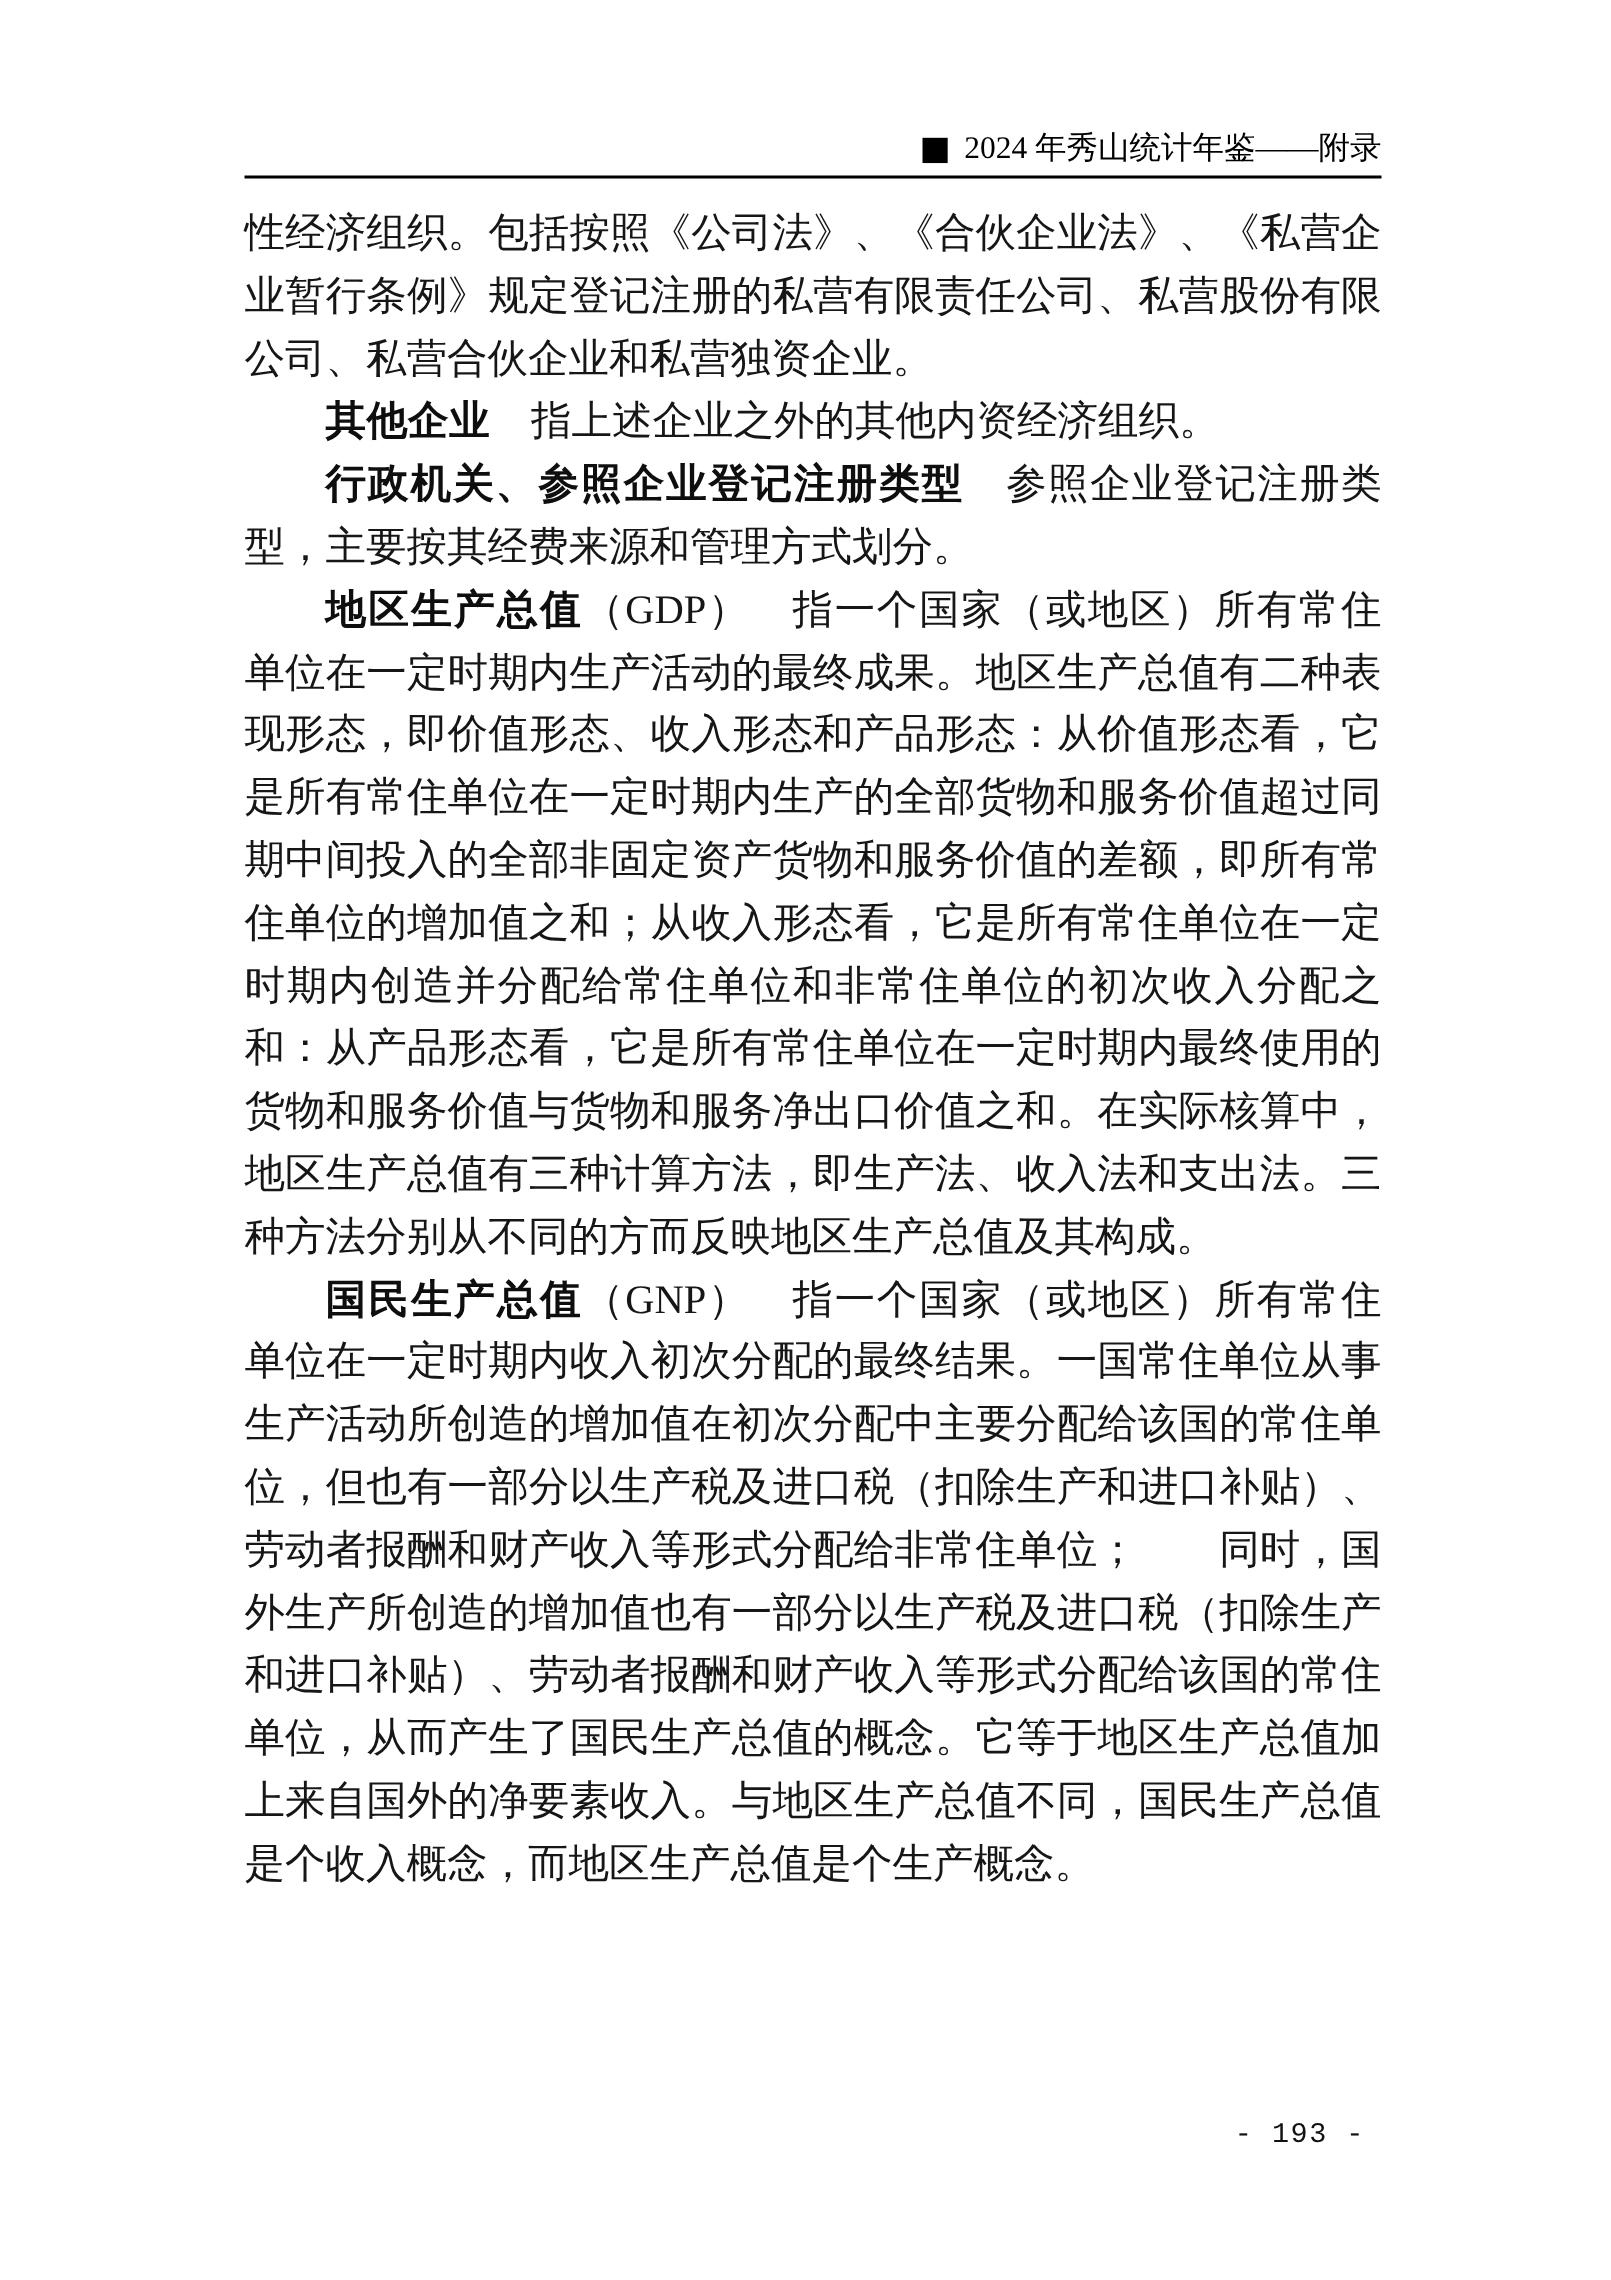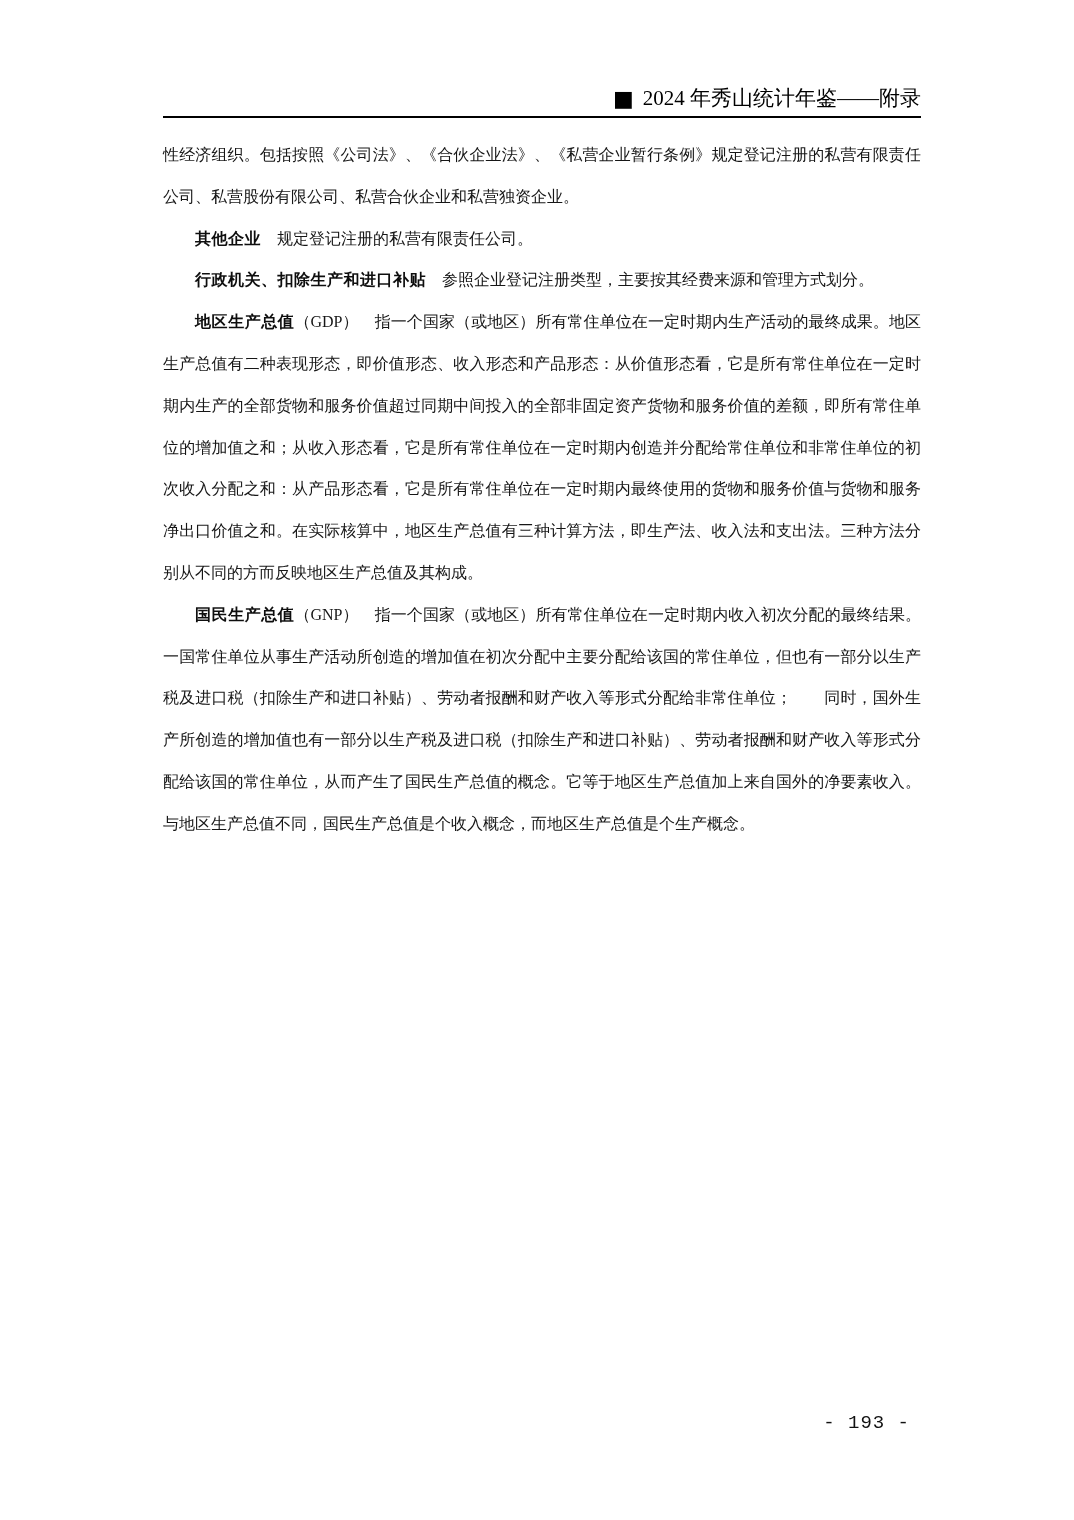--- a/index.html
+++ b/index.html
@@ -31,21 +31,21 @@
   .header-rule {
     margin-top: 5px;
     height: 2px;
     background: #000;
   }
   .doc-body {
     margin-top: 16px;
     color: #161616;
   }
   p.para {
-    font-size: 16px;
+    font-size: 27px;
     line-height: 41.8px;
     text-align: justify;
     text-justify: inter-ideograph;
     text-justify: inter-character;
     text-indent: 2em;
   }
   p.para.continuation { text-indent: 0; }
   .term {
     font-weight: 700;
     font-family: "Liberation Sans", "DejaVu Sans", sans-serif;
@@ -70,23 +70,23 @@
 
   <div class="page-header">
     <span class="marker">■</span><span>2024 年秀山统计年鉴——附录</span>
   </div>
   <div class="header-rule"></div>
 
   <div class="doc-body">
 
     <p class="para continuation"><span>性经济组织。包括按照《公司法》、《合伙企业法》、《私营企业暂行条例》规定登记注册的私营有限责任公司、私营股份有限公司、私营合伙企业和私营独资企业。</span></p>
 
-    <p class="para"><span class="term">其他企业</span><span>　规定登记注册的私营有限责任公司。</span></p>
+    <p class="para"><span class="term">其他企业</span><span>　指上述企业之外的其他内资经济组织。</span></p>
 
-    <p class="para"><span class="term">行政机关、扣除生产和进口补贴</span><span>　参照企业登记注册类型，主要按其经费来源和管理方式划分。</span></p>
+    <p class="para"><span class="term">行政机关、参照企业登记注册类型</span><span>　参照企业登记注册类型，主要按其经费来源和管理方式划分。</span></p>
 
     <p class="para"><span class="term">地区生产总值</span><span class="term-suffix">（GDP）</span><span>　指一个国家（或地区）所有常住单位在一定时期内生产活动的最终成果。地区生产总值有二种表现形态，即价值形态、收入形态和产品形态：从价值形态看，它是所有常住单位在一定时期内生产的全部货物和服务价值超过同期中间投入的全部非固定资产货物和服务价值的差额，即所有常住单位的增加值之和；从收入形态看，它是所有常住单位在一定时期内创造并分配给常住单位和非常住单位的初次收入分配之和：从产品形态看，它是所有常住单位在一定时期内最终使用的货物和服务价值与货物和服务净出口价值之和。在实际核算中，地区生产总值有三种计算方法，即生产法、收入法和支出法。三种方法分别从不同的方而反映地区生产总值及其构成。</span></p>
 
     <p class="para"><span class="term">国民生产总值</span><span class="term-suffix">（GNP）</span><span>　指一个国家（或地区）所有常住单位在一定时期内收入初次分配的最终结果。一国常住单位从事生产活动所创造的增加值在初次分配中主要分配给该国的常住单位，但也有一部分以生产税及进口税（扣除生产和进口补贴）、劳动者报酬和财产收入等形式分配给非常住单位；　　同时，国外生产所创造的增加值也有一部分以生产税及进口税（扣除生产和进口补贴）、劳动者报酬和财产收入等形式分配给该国的常住单位，从而产生了国民生产总值的概念。它等于地区生产总值加上来自国外的净要素收入。与地区生产总值不同，国民生产总值是个收入概念，而地区生产总值是个生产概念。</span></p>
 
 
   </div>
 </div>
 
 <div class="page-footer">- 193 -</div>

